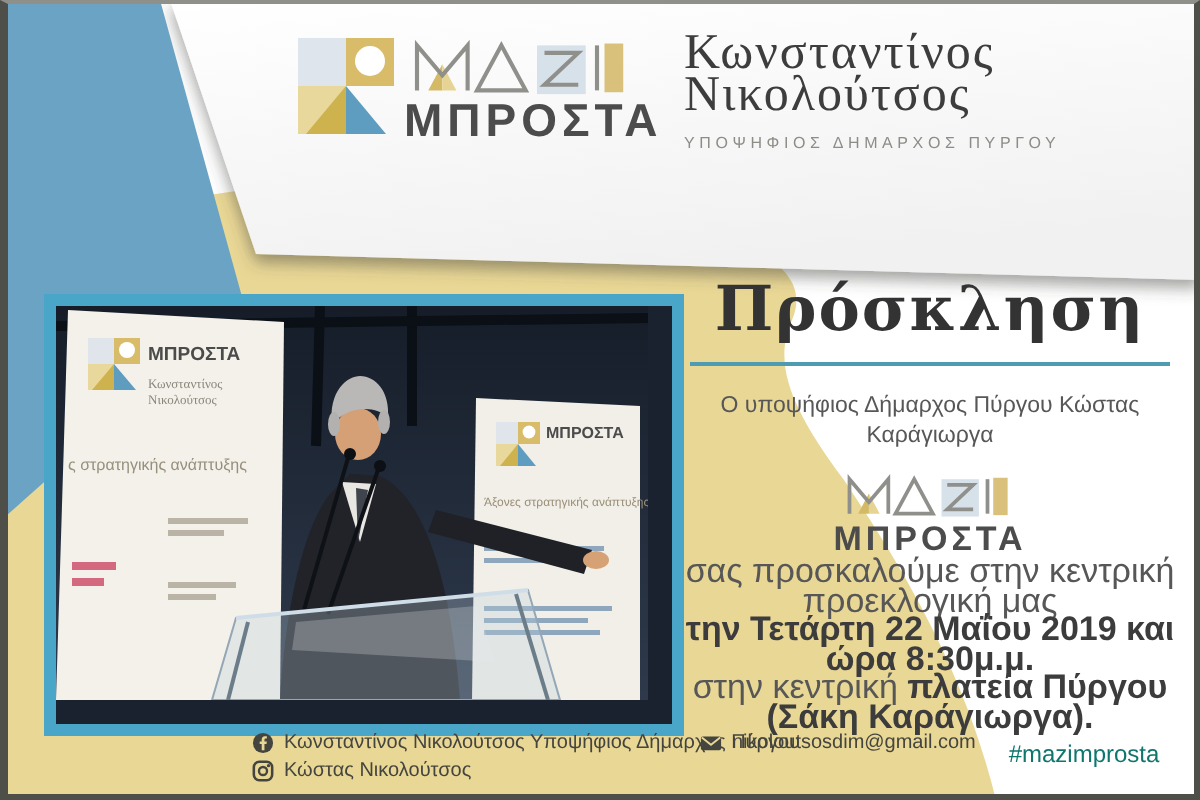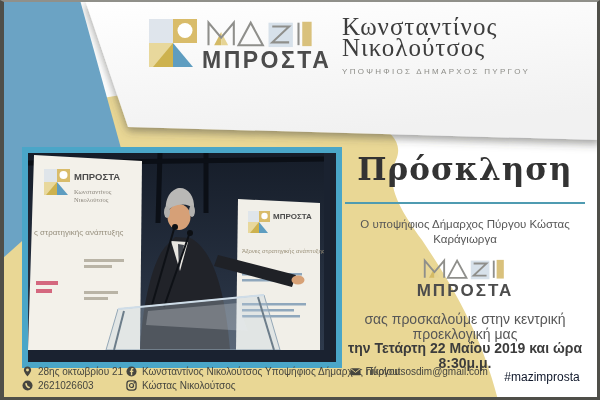--- a/index.html
+++ b/index.html
@@ -24,35 +24,35 @@
   .brand-word{font-weight:bold;color:#4c4c4c;letter-spacing:2.5px;font-size:23px;line-height:24px;}
   .cand-name{font-family:"Liberation Serif",serif;color:#3d3d3d;font-size:25px;line-height:21px;letter-spacing:1px;}
   .cand-sub{font-size:8px;letter-spacing:2.3px;color:#8d8d88;margin-top:9px;}
 
   
   .photo{left:22px;top:147px;width:308px;height:209px;border:6px solid var(--photo_border,#4aa6c8);
     box-sizing:content-box;z-index:6;background:#1a2230;}
 
   
   .panel{left:336px;top:136px;width:258px;text-align:center;z-index:7;color:var(--text,#575757);}
-  .panel h1{margin:16px;font-family:"DejaVu Serif",serif;font-weight:bold;font-size:31px;line-height:34px;
+  .panel h1{margin:2px;font-family:"DejaVu Serif",serif;font-weight:bold;font-size:31px;line-height:34px;
     color:var(--title,#333);letter-spacing:1px;}
   .rule{width:240px;height:2px;background:var(--underline,#4f9bb1);margin:9px auto 0;}
   .p1{margin-top:13px;font-size:11.5px;line-height:15px;}
   .minilogo{margin-top:10px;}
   .minilogo svg{margin:0 auto;}
   .miniword{font-weight:bold;color:#4c4c4c;letter-spacing:2px;font-size:17px;line-height:18px;margin-top:2px;}
-  .p2{margin-top:12px;font-size:14px;line-height:14.5px;}
+  .p2{font-size:17px;line-height:14.5px;}
   .b{font-weight:bold;color:var(--text_bold,#3c3c3c);}
 
   
   .foot{z-index:8;font-size:10px;color:var(--footer_text,#45453f);}
   .frow{display:flex;align-items:center;gap:5px;height:14px;white-space:nowrap;}
   .ficon{width:11px;height:11px;flex:0 0 11px;}
-  .hashtag{left:497px;top:370px;width:90px;text-align:center;font-size:12px;color:#0f172a;z-index:8;}
+  .hashtag{left:497px;top:370px;width:90px;text-align:center;font-size:12px;color:#0f766e;z-index:8;}
 </style>
 </head>
 <body>
 
 <div class="flyer">
 
   <svg id="bg" width="600" height="400" viewBox="0 0 600 400">
     <defs>
       <linearGradient id="cardg" x1="0" y1="0" x2="0.3" y2="1">
         <stop offset="0" stop-color="#ffffff"></stop>
@@ -200,38 +200,24 @@
         <rect x="66" y="5" width="26" height="26" fill="#d7e1ea"></rect>
         <path d="M70,9 L88,9 L70,26 L88,26" fill="none" style="stroke:var(--wordmark_gray)" stroke-width="2.6"></path>
         <line x1="98" y1="5" x2="98" y2="29" style="stroke:var(--wordmark_gray)" stroke-width="2.6"></line>
         <rect x="102" y="4" width="10" height="26" fill="#d9c17c"></rect>
       </svg>
       <div class="miniword">ΜΠΡΟΣΤΑ</div>
     </div>
     <div class="p2">
       <div>σας προσκαλούμε στην κεντρική προεκλογική μας</div>
       <div class="b">την Τετάρτη 22 Μαΐου 2019 και ώρα 8:30μ.μ.</div>
-    </div>
-  </div>
-
-  <div class="abs foot" style="left:22px;top:364px;">
-    <div class="frow">
-      <svg class="ficon" viewBox="0 0 12 12">
-        <path d="M6,0.5 C8.3,0.5 10,2.2 10,4.4 C10,7 6,11.5 6,11.5 C6,11.5 2,7 2,4.4 C2,2.2 3.7,0.5 6,0.5 Z M6,2.8 A1.6,1.6 0 1 0 6,6 A1.6,1.6 0 1 0 6,2.8 Z" fill="#45453f" fill-rule="evenodd"></path>
-      </svg>
-      <span>28ης οκτωβρίου 21</span>
-    </div>
-    <div class="frow">
-      <svg class="ficon" viewBox="0 0 12 12">
-        <circle cx="6" cy="6" r="5.5" fill="#45453f"></circle>
-        <path d="M4,3.4 C5,3 5.4,3.6 5.4,4.2 C5.4,5 5.8,6.2 6.8,6.8 C7.6,7.3 8.6,7.4 8.7,8.2 C8.8,8.9 7.6,9.2 7,9 C5,8.4 3.4,6 3.6,4.2 C3.65,3.8 3.8,3.5 4,3.4 Z" fill="#e9d795"></path>
-      </svg>
-      <span>2621026603</span>
-    </div>
-  </div>
+      <div><span>στην κεντρική </span><span class="b">πλατεία Πύργου (Σάκη Καράγιωργα).</span></div>
+    </div>
+  </div>
+
 
   <div class="abs foot" style="left:126px;top:364px;">
     <div class="frow">
       <svg class="ficon" viewBox="0 0 12 12">
         <circle cx="6" cy="6" r="5.5" fill="#45453f"></circle>
         <path d="M6.8,10 L6.8,6.6 L7.9,6.6 L8.1,5.2 L6.8,5.2 L6.8,4.3 C6.8,3.9 7,3.6 7.5,3.6 L8.1,3.6 L8.1,2.3 L7,2.3 C5.9,2.3 5.3,3 5.3,4.1 L5.3,5.2 L4.2,5.2 L4.2,6.6 L5.3,6.6 L5.3,10 Z" fill="#e9d795"></path>
       </svg>
       <span>Κωνσταντίνος Νικολούτσος Υποψήφιος Δήμαρχος Πύργου</span>
     </div>
     <div class="frow">

